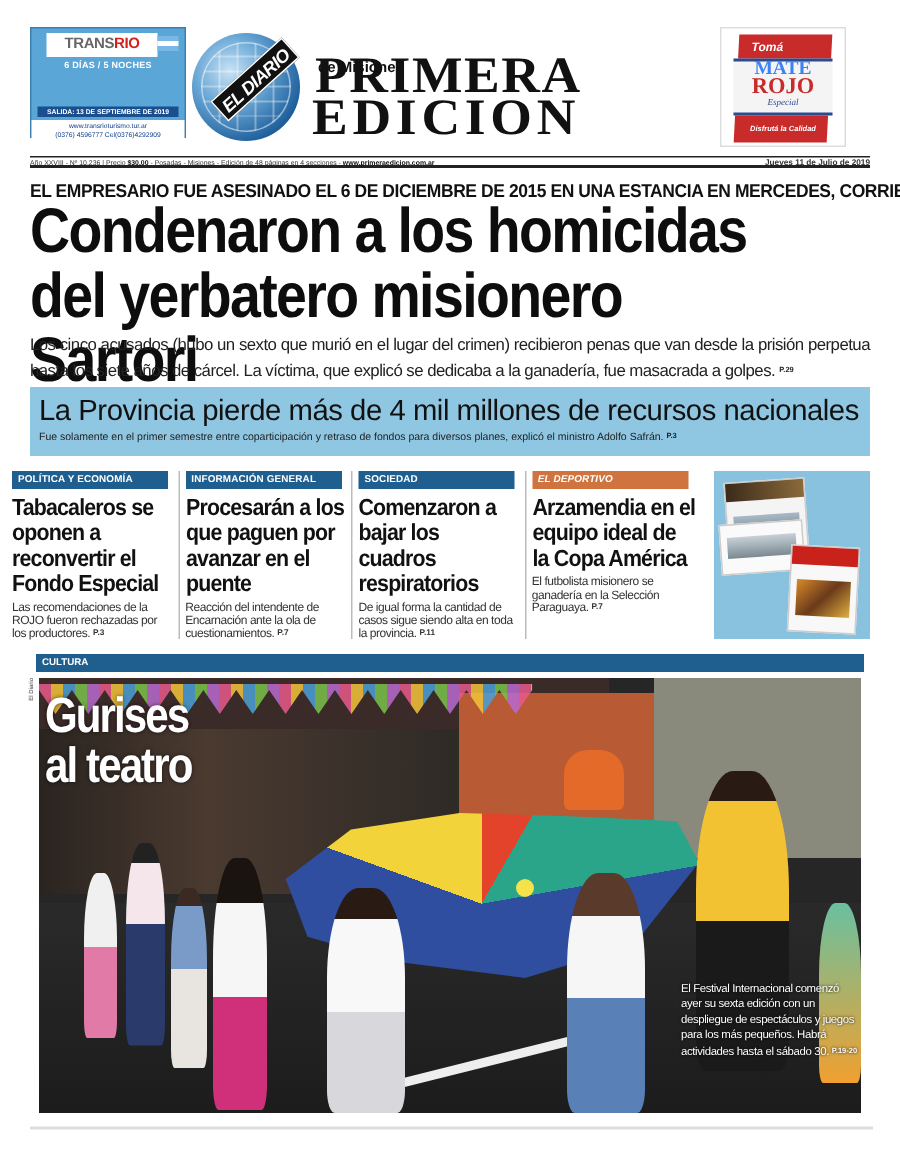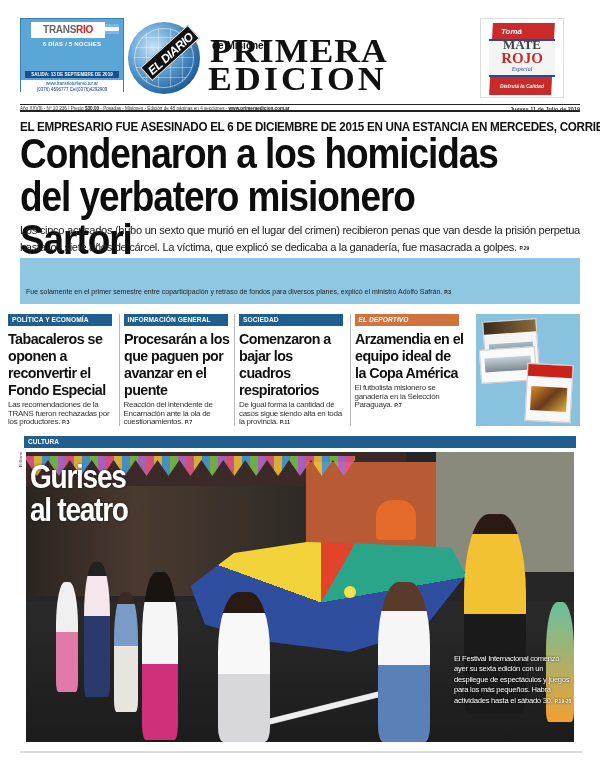--- a/index.html
+++ b/index.html
@@ -57,21 +57,21 @@
     .ad-right {
       position: absolute; left: 460px; top: 4px; width: 84px; height: 80px; background: #fff;
       border: 1px solid #ddd;
     }
     .ad-right .red { position: absolute; left: 10px; top: 4px; width: 62px; height: 72px; background: #c92a2a;
       transform: skewX(-3deg); }
     .ad-right .toma { position: absolute; left: 20px; top: 8px; font: bold italic 8px "Liberation Sans", sans-serif; color: #fff; }
     .ad-right .panel { position: absolute; left: 8px; top: 20px; width: 66px; height: 38px; background: #f4f4f4;
       border-top: 2px solid #2b4a8f; border-bottom: 2px solid #2b4a8f; }
     .ad-right .mate { position: absolute; left: 0; right: 0; top: 20px; text-align: center;
-      font: bold 13px/12px "Liberation Serif", serif; color: #404040; }
+      font: bold 13px/12px "Liberation Serif", serif; color: #3b82f6; }
     .ad-right .rojo { position: absolute; left: 0; right: 0; top: 32px; text-align: center;
       font: bold 15px/14px "Liberation Serif", serif; color: #c92a2a; }
     .ad-right .especial { position: absolute; left: 0; right: 0; top: 47px; text-align: center;
       font: italic 6px "Liberation Serif", serif; color: #2b4a8f; }
     .ad-right .disfruta { position: absolute; left: 0; right: 0; top: 64px; text-align: center;
       font: bold italic 5px "Liberation Sans", sans-serif; color: #fff; }
 
     
     .infobar { position: absolute; top: 104px; left: 20px; width: 560px; height: 8px;
       border-top: 1px solid #222; border-bottom: 2px solid #222; padding-top: 1px;
@@ -195,30 +195,31 @@
 <div class="kicker">EL EMPRESARIO FUE ASESINADO EL 6 DE DICIEMBRE DE 2015 EN UNA ESTANCIA EN MERCEDES, CORRIENTES</div>
 <h1 class="headline">
   <div>Condenaron a los homicidas</div>
   <div>del yerbatero misionero Sartori</div>
 </h1>
 <p class="lead">
   <span>Los cinco acusados (hubo un sexto que murió en el lugar del crimen) recibieron penas que van desde la prisión perpetua hasta los siete años de cárcel. La víctima, que explicó se dedicaba a la ganadería, fue masacrada a golpes.</span> <span class="page-ref">P.29</span>
 </p>
 
 <section class="band">
+  <div class="band-title">La Provincia pierde más de 4 mil millones de recursos nacionales</div>
   <div class="band-sub">
     <span>Fue solamente en el primer semestre entre coparticipación y retraso de fondos para diversos planes, explicó el ministro Adolfo Safrán.</span> <span class="page-ref">P.3</span>
   </div>
 </section>
 
 <div class="cols">
   <article class="col">
     <div class="sec-label" style="background:#1f5f8f">POLÍTICA Y ECONOMÍA</div>
     <h2 class="col-head">Tabacaleros se oponen a reconvertir el Fondo Especial</h2>
-    <p class="col-text"><span>Las recomendaciones de la TRANS fueron rechazadas por los productores.</span> <span class="page-ref">P.3</span></p>
+    <p class="col-text"><span>Las recomendaciones de la ROJO fueron rechazadas por los productores.</span> <span class="page-ref">P.3</span></p>
   </article>
   <article class="col">
     <div class="sec-label" style="background:#1f5f8f">INFORMACIÓN GENERAL</div>
     <h2 class="col-head">Procesarán a los que paguen por avanzar en el puente</h2>
     <p class="col-text"><span>Reacción del intendente de Encarnación ante la ola de cuestionamientos.</span> <span class="page-ref">P.7</span></p>
   </article>
   <article class="col">
     <div class="sec-label" style="background:#1f5f8f">SOCIEDAD</div>
     <h2 class="col-head">Comenzaron a bajar los cuadros respiratorios</h2>
     <p class="col-text"><span>De igual forma la cantidad de casos sigue siendo alta en toda la provincia.</span> <span class="page-ref">P.11</span></p>

